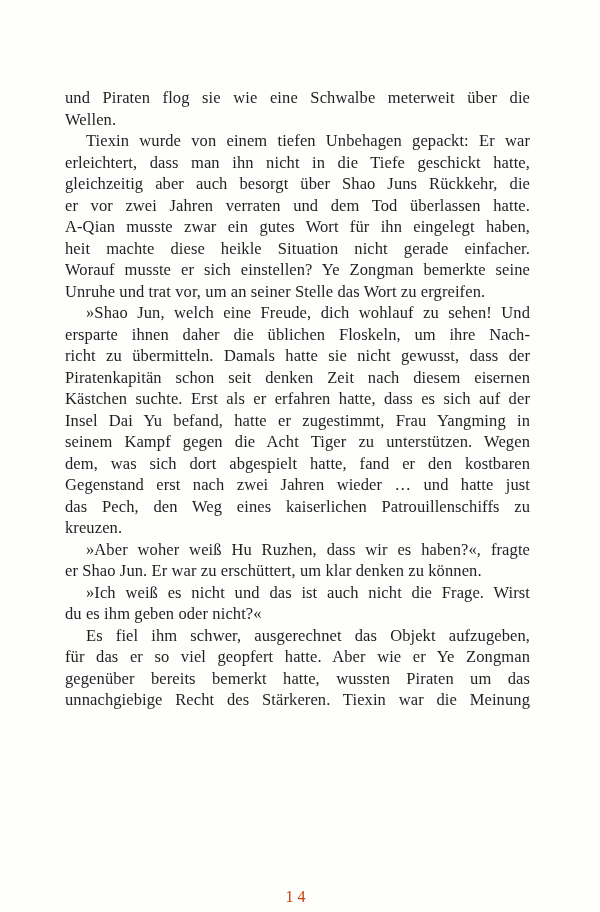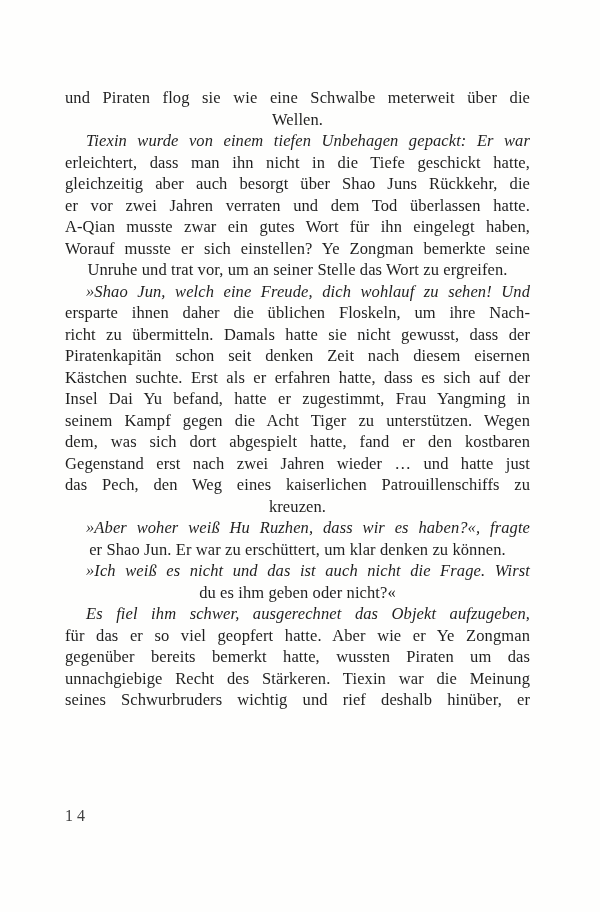--- a/index.html
+++ b/index.html
@@ -20,57 +20,58 @@
     position: absolute;
     left: 65px;
     top: 87px;
     width: 465px;
   }
   .para { margin: 0; padding: 0; }
   .line {
     font-size: 16.5px;
     line-height: 21.5px;
     height: 21.5px;
-    text-align: center;
+    text-align: left;
     letter-spacing: 0.1px;
   }
   .line.j {
     text-align: justify;
     text-align-last: justify;
   }
   .line.ind {
     text-indent: 21px;
-    font-style: italic;
   }
   .folio {
     position: absolute;
-    top: 806px;
+    top: 887px;
     left: 65px;
     width: 465px;
+    text-align: center;
     font-size: 16px;
     line-height: 20px;
     letter-spacing: 4px;
-    color: #404040;
+    color: #c2410c;
   }
 </style>
 </head>
 <body>
 
 <div class="scan-page">
   <div class="text-block" id="text-block">
       <div class="para">
         <div class="line j">und Piraten flog sie wie eine Schwalbe meterweit über die</div>
         <div class="line">Wellen.</div>
       </div>
       <div class="para">
         <div class="line j ind">Tiexin wurde von einem tiefen Unbehagen gepackt: Er war</div>
         <div class="line j">erleichtert, dass man ihn nicht in die Tiefe geschickt hatte,</div>
         <div class="line j">gleichzeitig aber auch besorgt über Shao Juns Rückkehr, die</div>
         <div class="line j">er vor zwei Jahren verraten und dem Tod überlassen hatte.</div>
         <div class="line j">A-Qian musste zwar ein gutes Wort für ihn eingelegt haben,</div>
+        <div class="line j">heit machte diese heikle Situation nicht gerade einfacher.</div>
         <div class="line j">Worauf musste er sich einstellen? Ye Zongman bemerkte seine</div>
         <div class="line">Unruhe und trat vor, um an seiner Stelle das Wort zu ergreifen.</div>
       </div>
       <div class="para">
         <div class="line j ind">»Shao Jun, welch eine Freude, dich wohlauf zu sehen! Und</div>
       </div>
       <div class="para">
         <div class="line j">ersparte ihnen daher die üblichen Floskeln, um ihre Nach-</div>
         <div class="line j">richt zu übermitteln. Damals hatte sie nicht gewusst, dass der</div>
         <div class="line j">Piratenkapitän schon seit denken Zeit nach diesem eisernen</div>
@@ -88,17 +89,16 @@
       </div>
       <div class="para">
         <div class="line j ind">»Ich weiß es nicht und das ist auch nicht die Frage. Wirst</div>
         <div class="line">du es ihm geben oder nicht?«</div>
       </div>
       <div class="para">
         <div class="line j ind">Es fiel ihm schwer, ausgerechnet das Objekt aufzugeben,</div>
         <div class="line j">für das er so viel geopfert hatte. Aber wie er Ye Zongman</div>
         <div class="line j">gegenüber bereits bemerkt hatte, wussten Piraten um das</div>
         <div class="line j">unnachgiebige Recht des Stärkeren. Tiexin war die Meinung</div>
-        <div class="line j">seines Schwurbruders wichtig und rief deshalb hinüber, er</div>
       </div>
     </div>
   <div class="folio">14</div>
 </div>
 
 </body></html>

